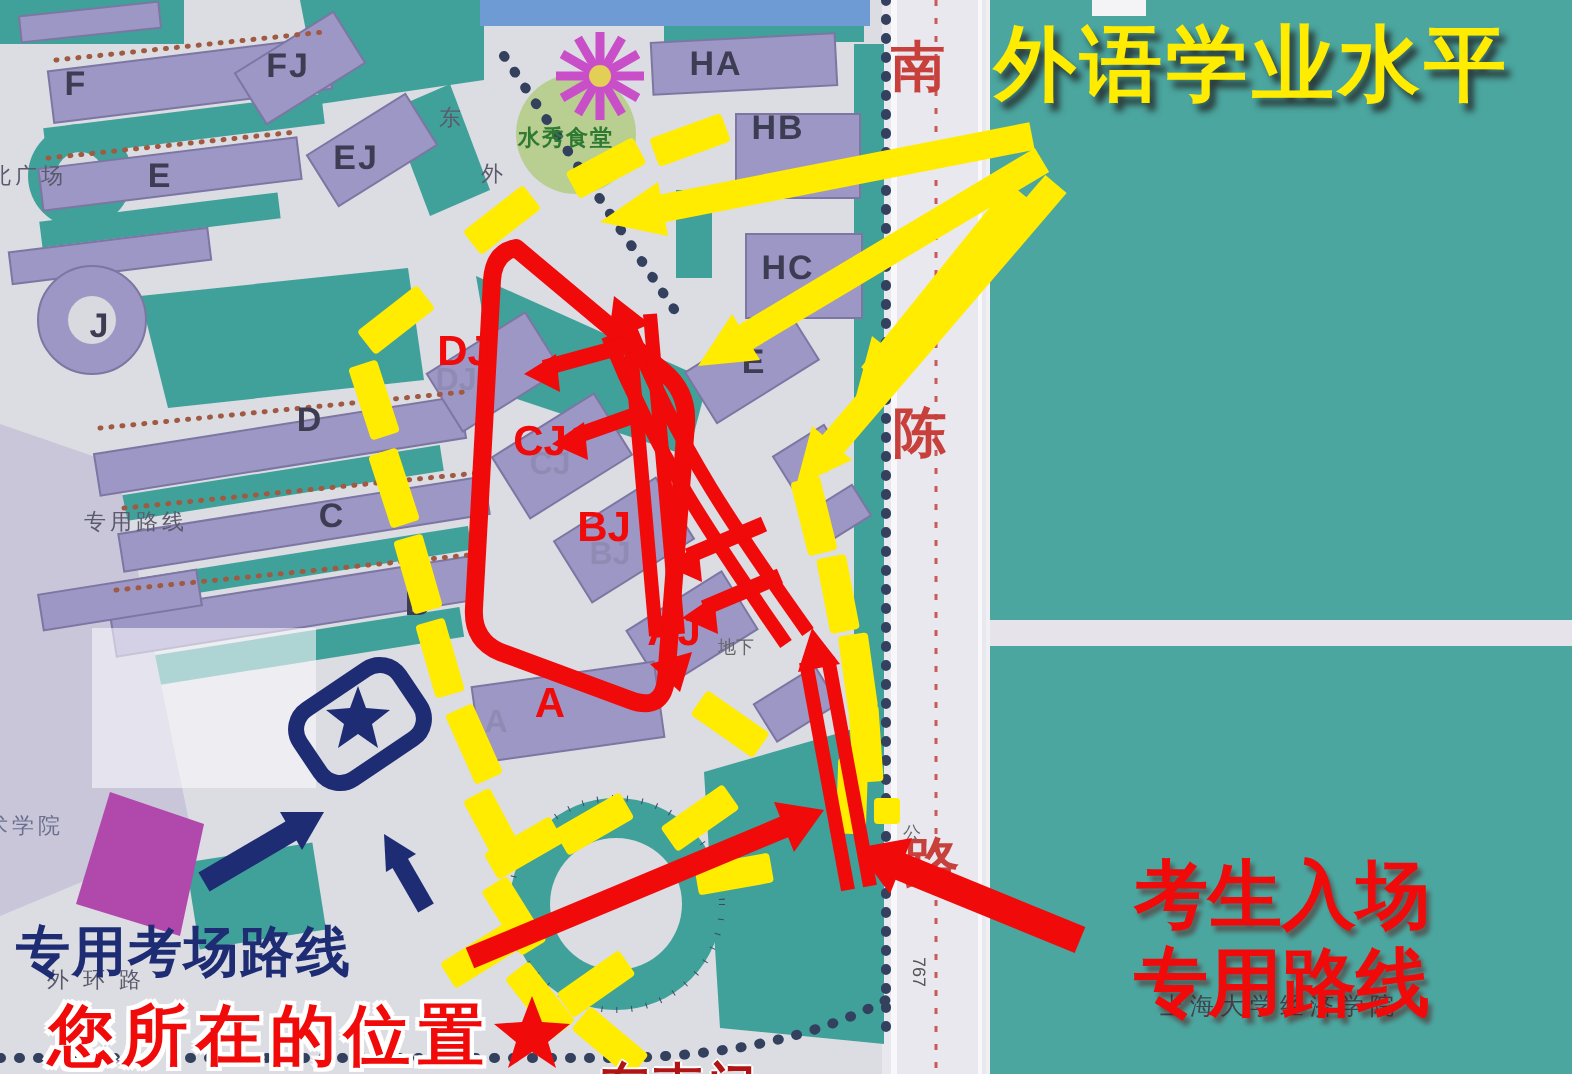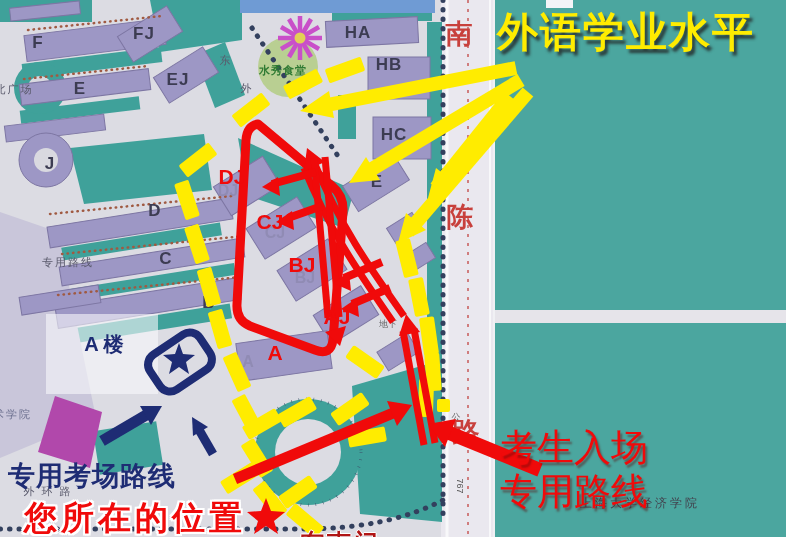--- a/index.html
+++ b/index.html
@@ -36,22 +36,22 @@
   .pl .map-label.bus{font-size:9px;letter-spacing:0;color:#555;transform:translate(-50%,-50%) rotate(90deg);}
   .pl .map-label.dim{color:#6b6f8e;}
   .rl .map-label{font-size:27px;font-weight:bold;color:var(--road-label-red,#c8403c);
                  font-family:"Liberation Serif",serif;}
   .el .map-label{font-size:21px;font-weight:bold;color:var(--red,#f00a0a);}
   .fl .map-label{font-size:16px;font-weight:bold;color:#8d89b0;opacity:.8;}
 
   .exam-title{position:absolute;left:497px;top:10px;width:286px;text-align:left;
     color:var(--yellow,#ffec00);font-weight:bold;font-size:41px;letter-spacing:2px;line-height:1.12;
     text-shadow:3px 4px 3px rgba(35,35,35,.8);}
-  .entry-label{position:absolute;left:500px;top:426px;width:215px;text-align:left;
-    color:var(--red,#f00a0a);font-weight:normal;font-size:37px;line-height:1.18;
+  .entry-label{position:absolute;left:500px;top:426px;width:215px;text-align:right;
+    color:var(--red,#f00a0a);font-weight:bold;font-size:37px;line-height:1.18;
     text-shadow:2px 3px 2px rgba(90,10,10,.45);}
   .location-label{position:absolute;left:24px;top:496px;font-size:33px;font-weight:bold;
     color:var(--red,#f00a0a);letter-spacing:4px;
     text-shadow:2px 0 0 #fff,-2px 0 0 #fff,0 2px 0 #fff,0 -2px 0 #fff,2px 2px 0 #fff,-2px -2px 0 #fff,2px -2px 0 #fff,-2px 2px 0 #fff;}
   .route-label{position:absolute;left:8px;top:458px;font-size:27px;font-weight:bold;
     color:var(--navy,#1e2c74);letter-spacing:1px;}
   .abox{position:absolute;left:46px;top:314px;width:112px;height:80px;background:rgba(248,248,252,.6);}
   .abox-text{position:absolute;left:44px;top:330px;width:120px;text-align:center;
     color:var(--navy,#1e2c74);font-weight:bold;font-size:20px;line-height:1.45;}
   .gate-label{position:absolute;left:300px;top:527px;font-size:24px;font-weight:bold;color:#b01414;
@@ -178,21 +178,21 @@
   <div class="z2 pl" style="position:absolute;left:0;top:0;width:786px;height:537px;pointer-events:none;">
       <span class="map-label" style="left: 14px; top: 89px;">北广场</span>
       <span class="map-label" style="left: 68px; top: 262px;">专用路线</span>
       <span class="map-label canteen" style="left: 283px; top: 70px;">水秀食堂</span>
       <span class="map-label dim" style="left: 6px; top: 414px;">美术学院</span>
       <span class="map-label" style="left: 48px; top: 491px; text-align: center;">外 环 路</span>
       <span class="map-label college" style="left: 640px; top: 503px;">上海大学经济学院</span>
       <span class="map-label" style="left: 226px; top: 60px;">东</span>
       <span class="map-label" style="left: 247px; top: 88px;">外</span>
       <span class="map-label tiny" style="left: 456px; top: 417px;">公</span>
-      <span class="map-label tiny" style="left: 388px; top: 324px;">地下</span>
+      <span class="map-label tiny" style="left: 368px; top: 324px;">地下</span>
       <span class="map-label bus" style="left: 459px; top: 486px;">767</span>
     </div>
   <div class="z2 rl" style="position:absolute;left:0;top:0;width:786px;height:537px;pointer-events:none;">
       <span class="map-label" style="left: 459px; top: 34px;">南</span>
       <span class="map-label" style="left: 460px; top: 217px;">陈</span>
       <span class="map-label" style="left: 466px; top: 432px;">路</span>
     </div>
 
   <div class="abox z3"></div>
 
@@ -300,17 +300,16 @@
   <div class="entry-label z5">
     <div>考生入场</div>
     <div>专用路线</div>
   </div>
 
   <div class="location-label z5">您所在的位置</div>
 
   <div class="route-label z5">专用考场路线</div>
 
   <div class="abox-text z5">
-    <div>A 楼</div>
   </div>
 
   <div class="gate-label z5">东南门</div>
 </div>
 
 </body></html>

